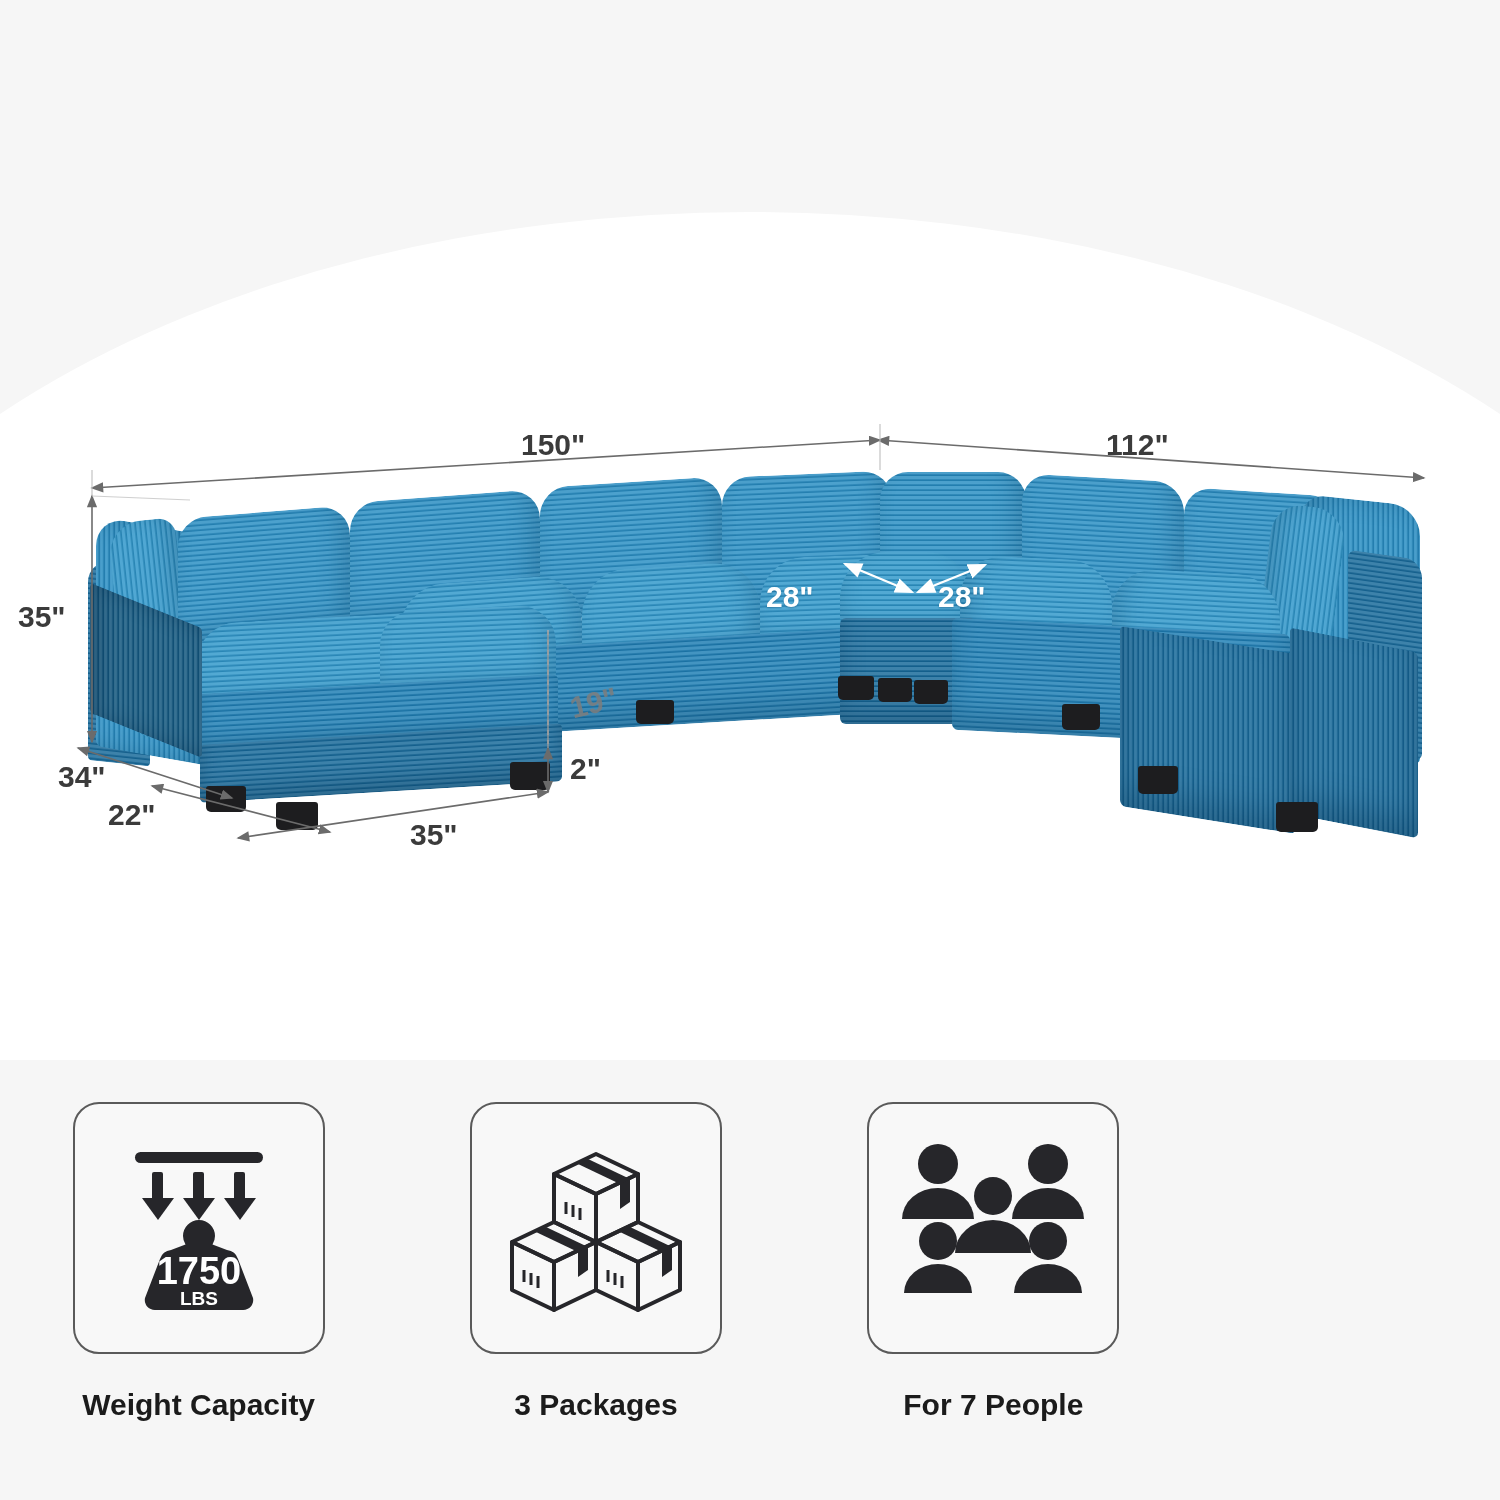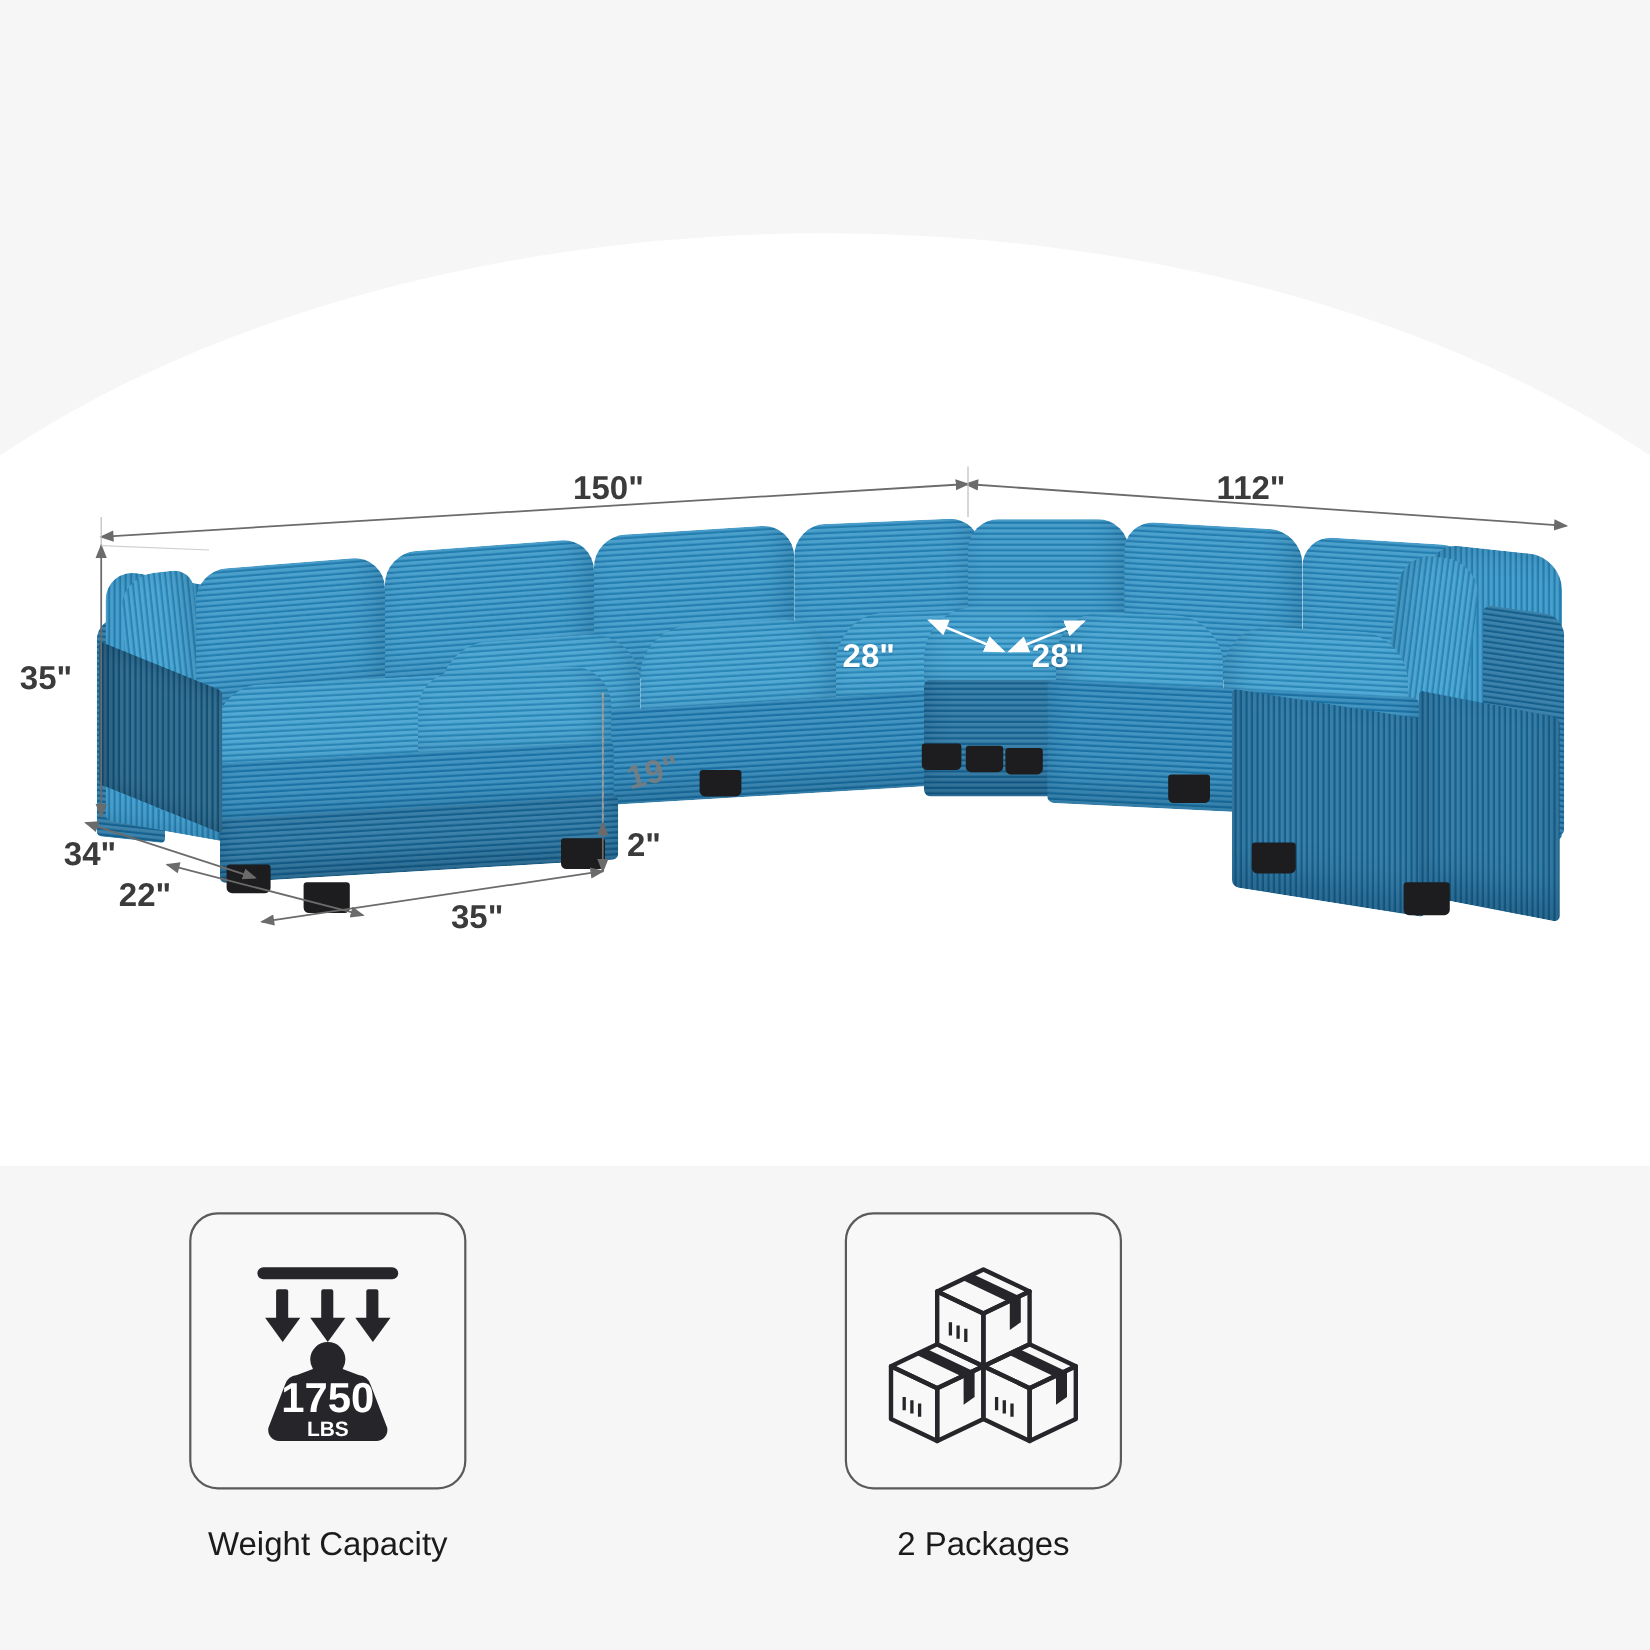--- a/index.html
+++ b/index.html
@@ -113,21 +113,21 @@
     border: 2px solid #5a5a5a;
     border-radius: 26px;
     background: #f8f8f8;
     display: flex;
     align-items: center;
     justify-content: center;
   }
   .feat-label {
     margin-top: 34px;
     font-size: 30px;
-    font-weight: normal;
+    font-weight: bold;
     color: #1b1b1b;
   }
 </style>
 </head>
 <body>
 
 <div id="page">
 
   <div class="hero">
     <div class="hero-arc"></div>
@@ -324,20 +324,45 @@
               <line x1="84" y1="80" x2="84" y2="92"></line>
               <line x1="28" y1="142" x2="28" y2="154"></line>
               <line x1="35" y1="145" x2="35" y2="157"></line>
               <line x1="42" y1="148" x2="42" y2="160"></line>
               <line x1="112" y1="142" x2="112" y2="154"></line>
               <line x1="119" y1="145" x2="119" y2="157"></line>
               <line x1="126" y1="148" x2="126" y2="160"></line>
             </g>
           </svg>
         </div>
-        <div class="feat-label">2 Packages</div>
+        <div class="feat-label">3 Packages</div>
       </div>
 
+      <div class="feat">
+        <div class="feat-box">
+          <svg width="200" height="200" viewBox="0 0 200 200">
+            <g fill="#26262a">
+
+              <circle cx="45" cy="36" r="20"></circle>
+              <path d="M45,60 a36,31 0 0 1 36,31 L9,91 A36,31 0 0 1 45,60 Z"></path>
+
+              <circle cx="155" cy="36" r="20"></circle>
+              <path d="M155,60 a36,31 0 0 1 36,31 L119,91 A36,31 0 0 1 155,60 Z"></path>
+
+              <circle cx="100" cy="68" r="19"></circle>
+
+              <path d="M100,92 a38,33 0 0 1 38,33 L62,125 A38,33 0 0 1 100,92 Z"></path>
+
+              <circle cx="45" cy="113" r="19"></circle>
+              <path d="M45,136 a34,29 0 0 1 34,29 L11,165 A34,29 0 0 1 45,136 Z"></path>
+
+              <circle cx="155" cy="113" r="19"></circle>
+              <path d="M155,136 a34,29 0 0 1 34,29 L121,165 A34,29 0 0 1 155,136 Z"></path>
+            </g>
+          </svg>
+        </div>
+        <div class="feat-label">For 7 People</div>
+      </div>
 
     </div>
   </div>
 
 </div>
 
 </body></html>

